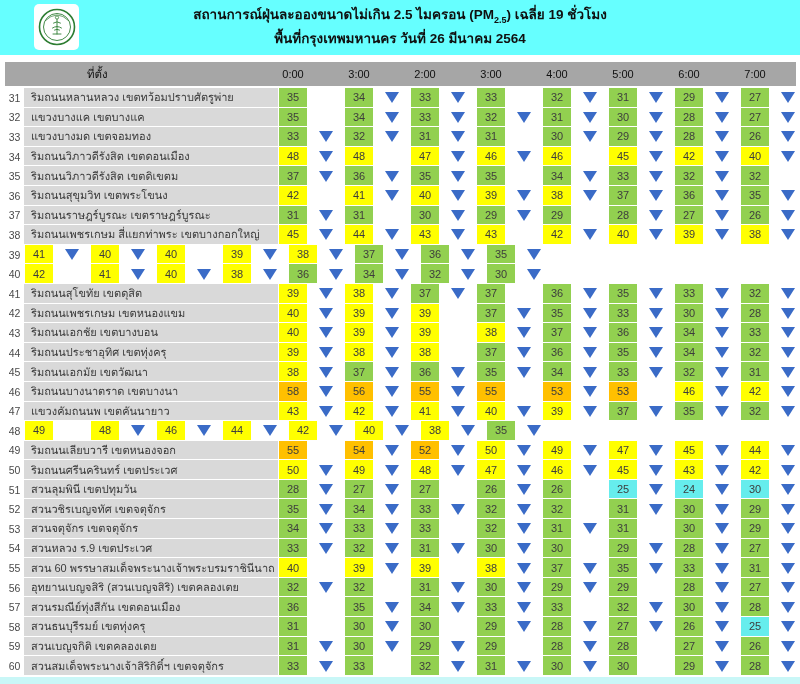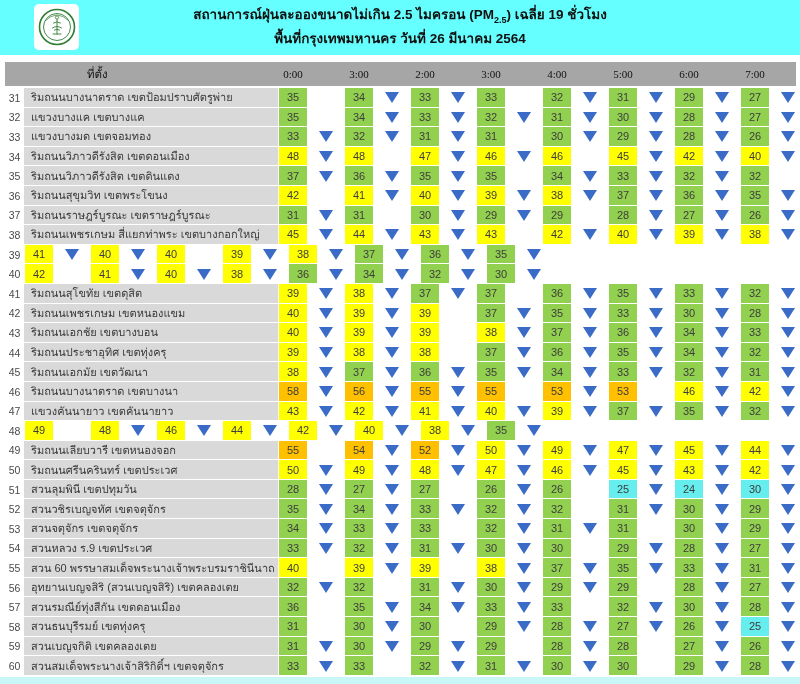--- a/index.html
+++ b/index.html
@@ -8,21 +8,21 @@
   
   .banner{height:55px;display:flex;flex-direction:column;align-items:center;justify-content:center;position:relative;}
   .logo-box{position:absolute;left:34px;top:4px;width:45px;height:46px;background:#fff;border-radius:5px;
             display:flex;align-items:center;justify-content:center;}
   .title-line1{font-size:13.5px;font-weight:bold;color:#101010;line-height:1.1;}
   .title-line1 sub{font-size:9px;}
   .title-line2{font-size:13.5px;font-weight:bold;color:#101010;margin-top:6px;line-height:1.1;}
   
   .thead{margin:7px 0 0 5px;width:791px;height:24px;display:flex;align-items:center;}
   .th-location{width:273px;flex:0 0 273px;font-size:11.5px;color:#101010;text-align:left;padding-left:82px;box-sizing:border-box;}
-  .th-hours{display:flex;width:518px;overflow:hidden;font-family:Liberation Serif, serif;}
+  .th-hours{display:flex;width:518px;overflow:hidden;}
   .hour-group{flex:0 0 66px;width:66px;display:flex;}
   .hour-label{width:30px;text-align:center;font-size:11px;color:#101010;}
   
   .tbody{margin:2px 0 0 5px;}
   .row{display:flex;height:19.6px;}
   .num{width:19px;flex:0 0 19px;display:flex;align-items:center;justify-content:center;
        font-size:10.5px;color:#4a4a4a;}
   .name{width:254px;flex:0 0 254px;box-sizing:border-box;padding-left:7px;display:flex;align-items:center;
         font-size:11px;color:#3a3a3a;border-bottom:1px solid #fff;white-space:nowrap;overflow:hidden;}
   .cells{display:flex;}
@@ -78,21 +78,21 @@
         </div>
         <div class="hour-group">
           <span class="hour-label">7:00</span>
         </div>
       </div>
   </div>
 
   <div class="tbody">
       <div class="row">
         <div class="num">31</div>
-        <div class="name" style="background: rgb(217, 217, 217);">ริมถนนบางนาตราด เขตป้อมปราบศัตรูพ่าย</div>
+        <div class="name" style="background: rgb(217, 217, 217);">ริมถนนหลานหลวง เขตทว้อมปราบศัตรูพ่าย</div>
         <div class="cells">
           <div class="vcell" style="background: rgb(146, 208, 80);">35</div>
           <div class="tcell"></div>
           <div class="vcell" style="background: rgb(146, 208, 80);">34</div>
           <div class="tcell">
             <span class="tri" style="border-top-color: rgb(58, 107, 199);"></span>
           </div>
           <div class="vcell" style="background: rgb(146, 208, 80);">33</div>
           <div class="tcell">
             <span class="tri" style="border-top-color: rgb(58, 107, 199);"></span>
@@ -218,21 +218,21 @@
             <span class="tri" style="border-top-color: rgb(58, 107, 199);"></span>
           </div>
           <div class="vcell" style="background: rgb(255, 255, 0);">40</div>
           <div class="tcell">
             <span class="tri" style="border-top-color: rgb(58, 107, 199);"></span>
           </div>
         </div>
       </div>
       <div class="row">
         <div class="num">35</div>
-        <div class="name" style="background: rgb(217, 217, 217);">ริมถนนวิภาวดีรังสิต เขตดินแดง</div>
+        <div class="name" style="background: rgb(217, 217, 217);">ริมถนนวิภาวดีรังสิต เขตดิเขตม</div>
         <div class="cells">
           <div class="vcell" style="background: rgb(146, 208, 80);">37</div>
           <div class="tcell">
             <span class="tri" style="border-top-color: rgb(58, 107, 199);"></span>
           </div>
           <div class="vcell" style="background: rgb(146, 208, 80);">36</div>
           <div class="tcell">
             <span class="tri" style="border-top-color: rgb(58, 107, 199);"></span>
           </div>
           <div class="vcell" style="background: rgb(146, 208, 80);">35</div>
@@ -644,21 +644,21 @@
             <span class="tri" style="border-top-color: rgb(58, 107, 199);"></span>
           </div>
           <div class="vcell" style="background: rgb(255, 255, 0);">42</div>
           <div class="tcell">
             <span class="tri" style="border-top-color: rgb(58, 107, 199);"></span>
           </div>
         </div>
       </div>
       <div class="row">
         <div class="num">47</div>
-        <div class="name" style="background: rgb(217, 217, 217);">แขวงคันนายาว เขตคันนายาว</div>
+        <div class="name" style="background: rgb(217, 217, 217);">แขวงคัมถนนพ เขตคันนายาว</div>
         <div class="cells">
           <div class="vcell" style="background: rgb(255, 255, 0);">43</div>
           <div class="tcell">
             <span class="tri" style="border-top-color: rgb(58, 107, 199);"></span>
           </div>
           <div class="vcell" style="background: rgb(255, 255, 0);">42</div>
           <div class="tcell">
             <span class="tri" style="border-top-color: rgb(58, 107, 199);"></span>
           </div>
           <div class="vcell" style="background: rgb(255, 255, 0);">41</div>

